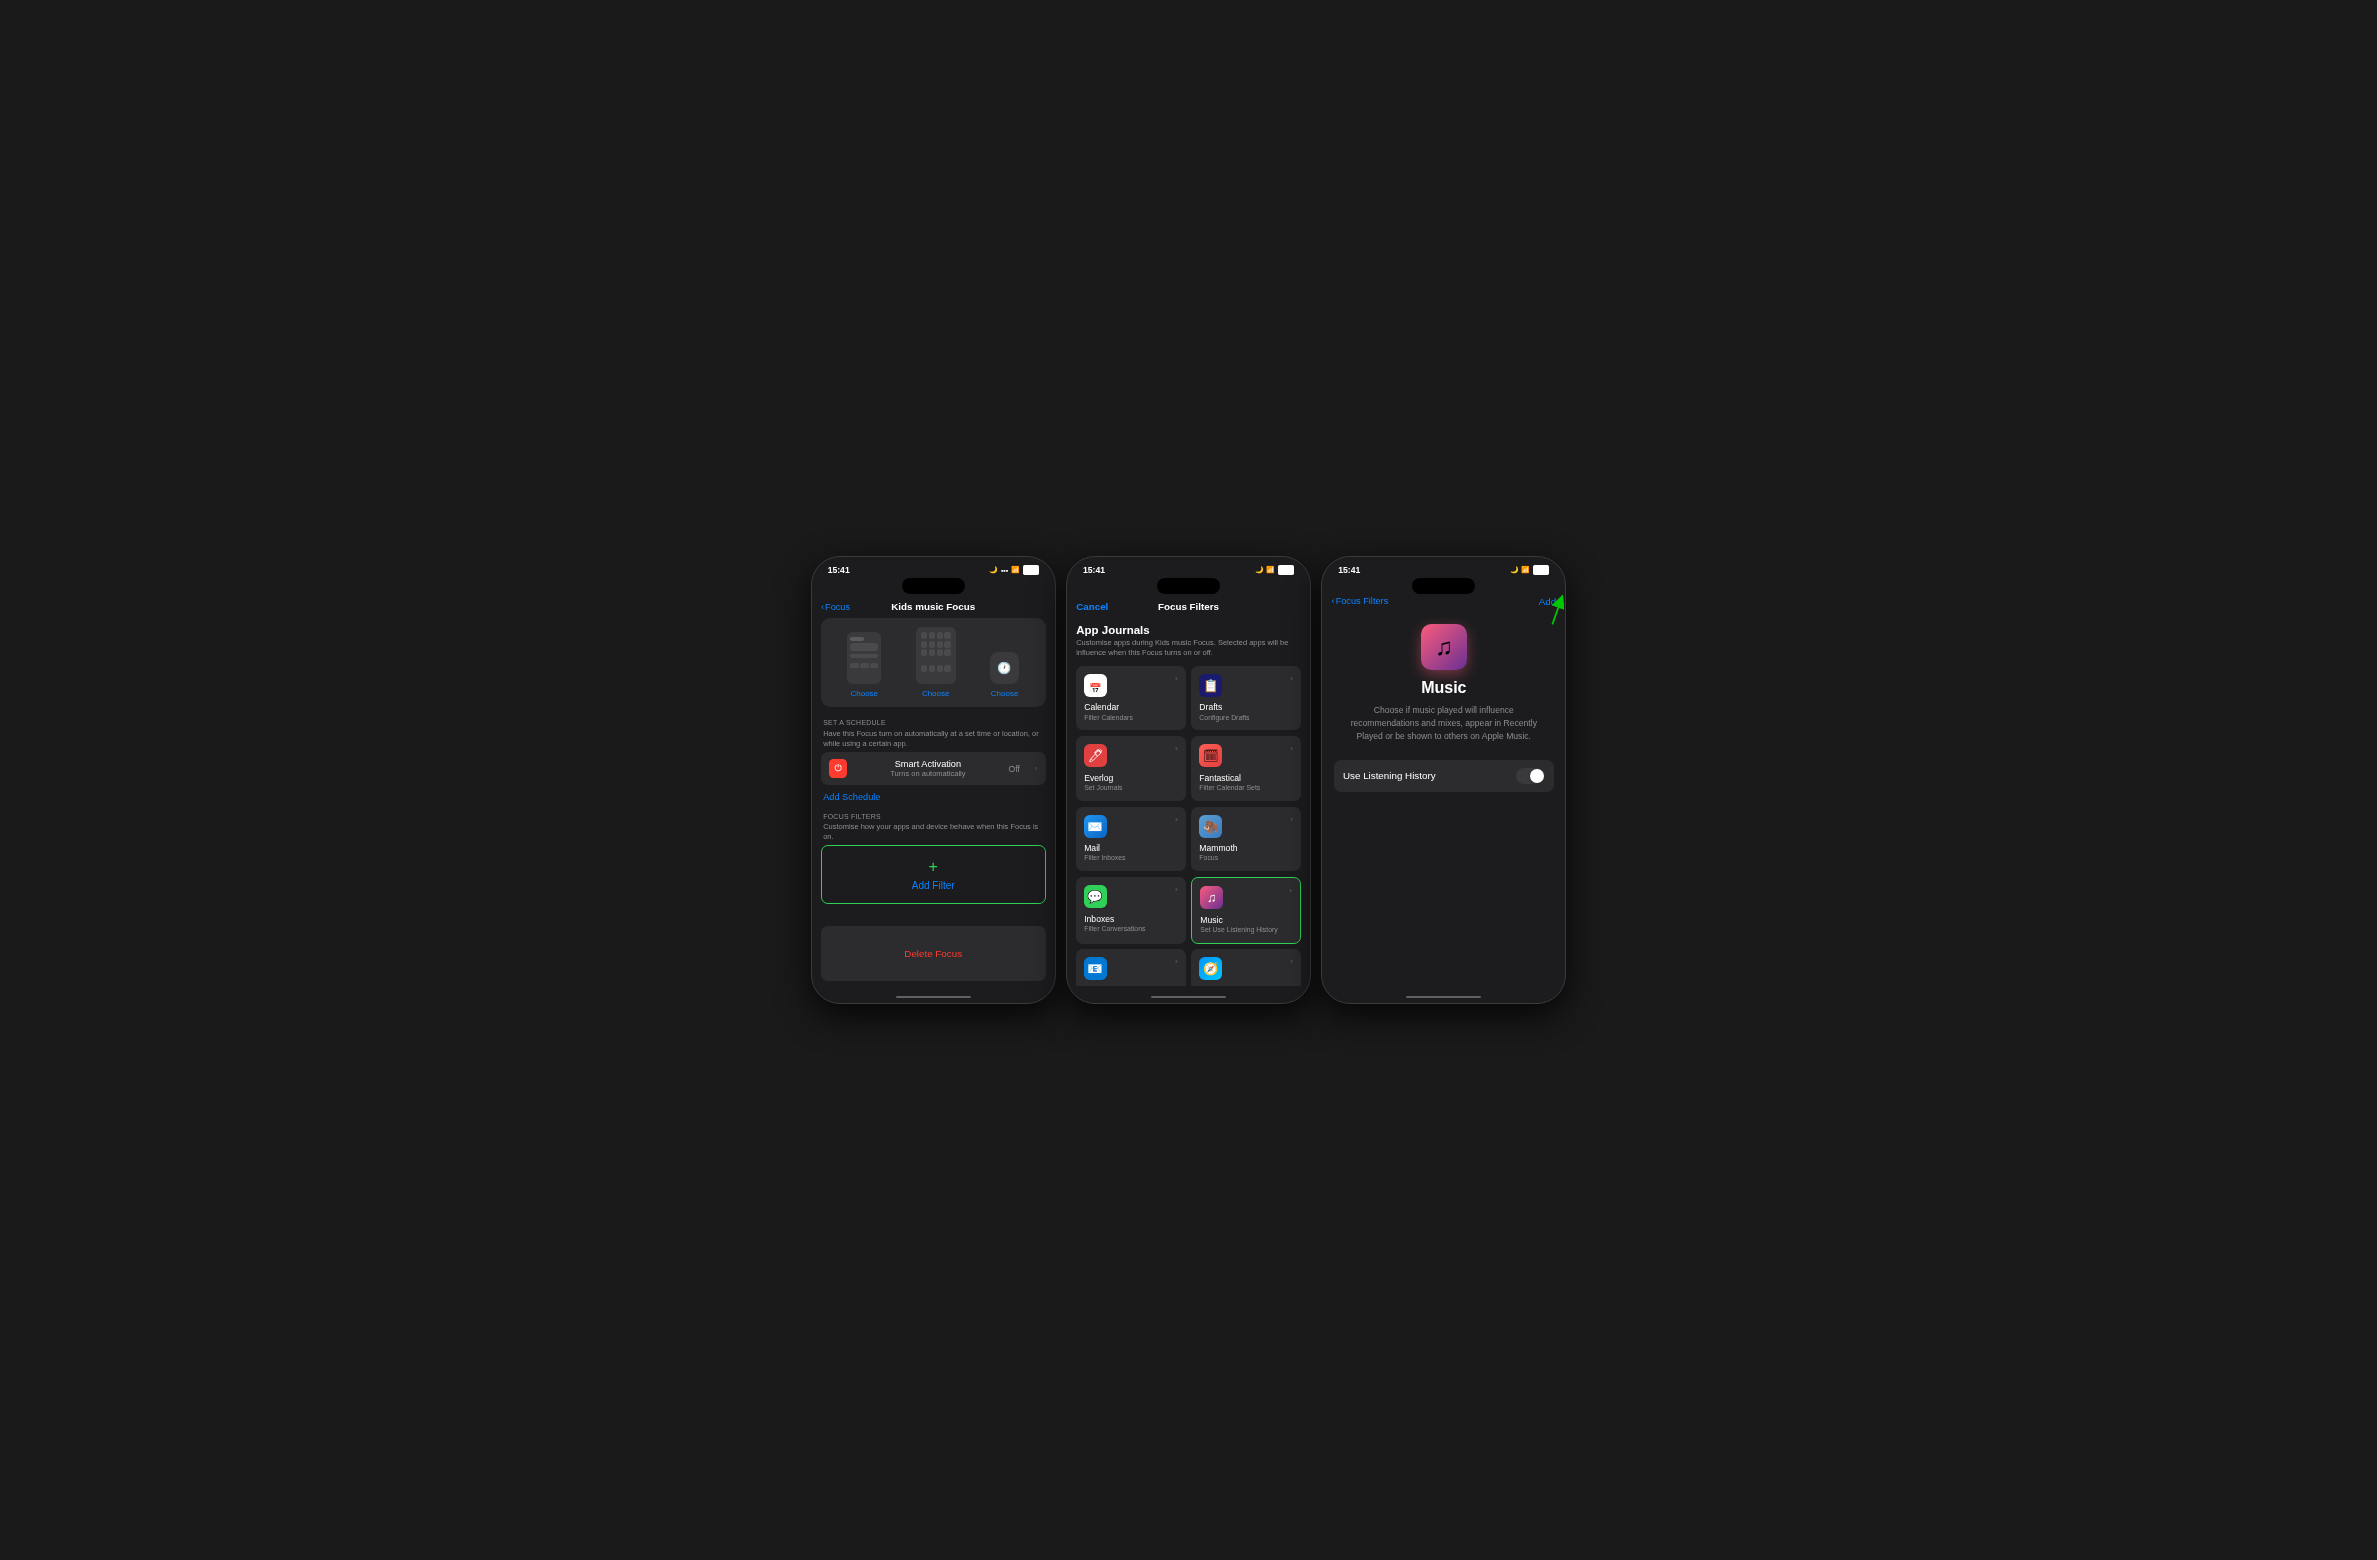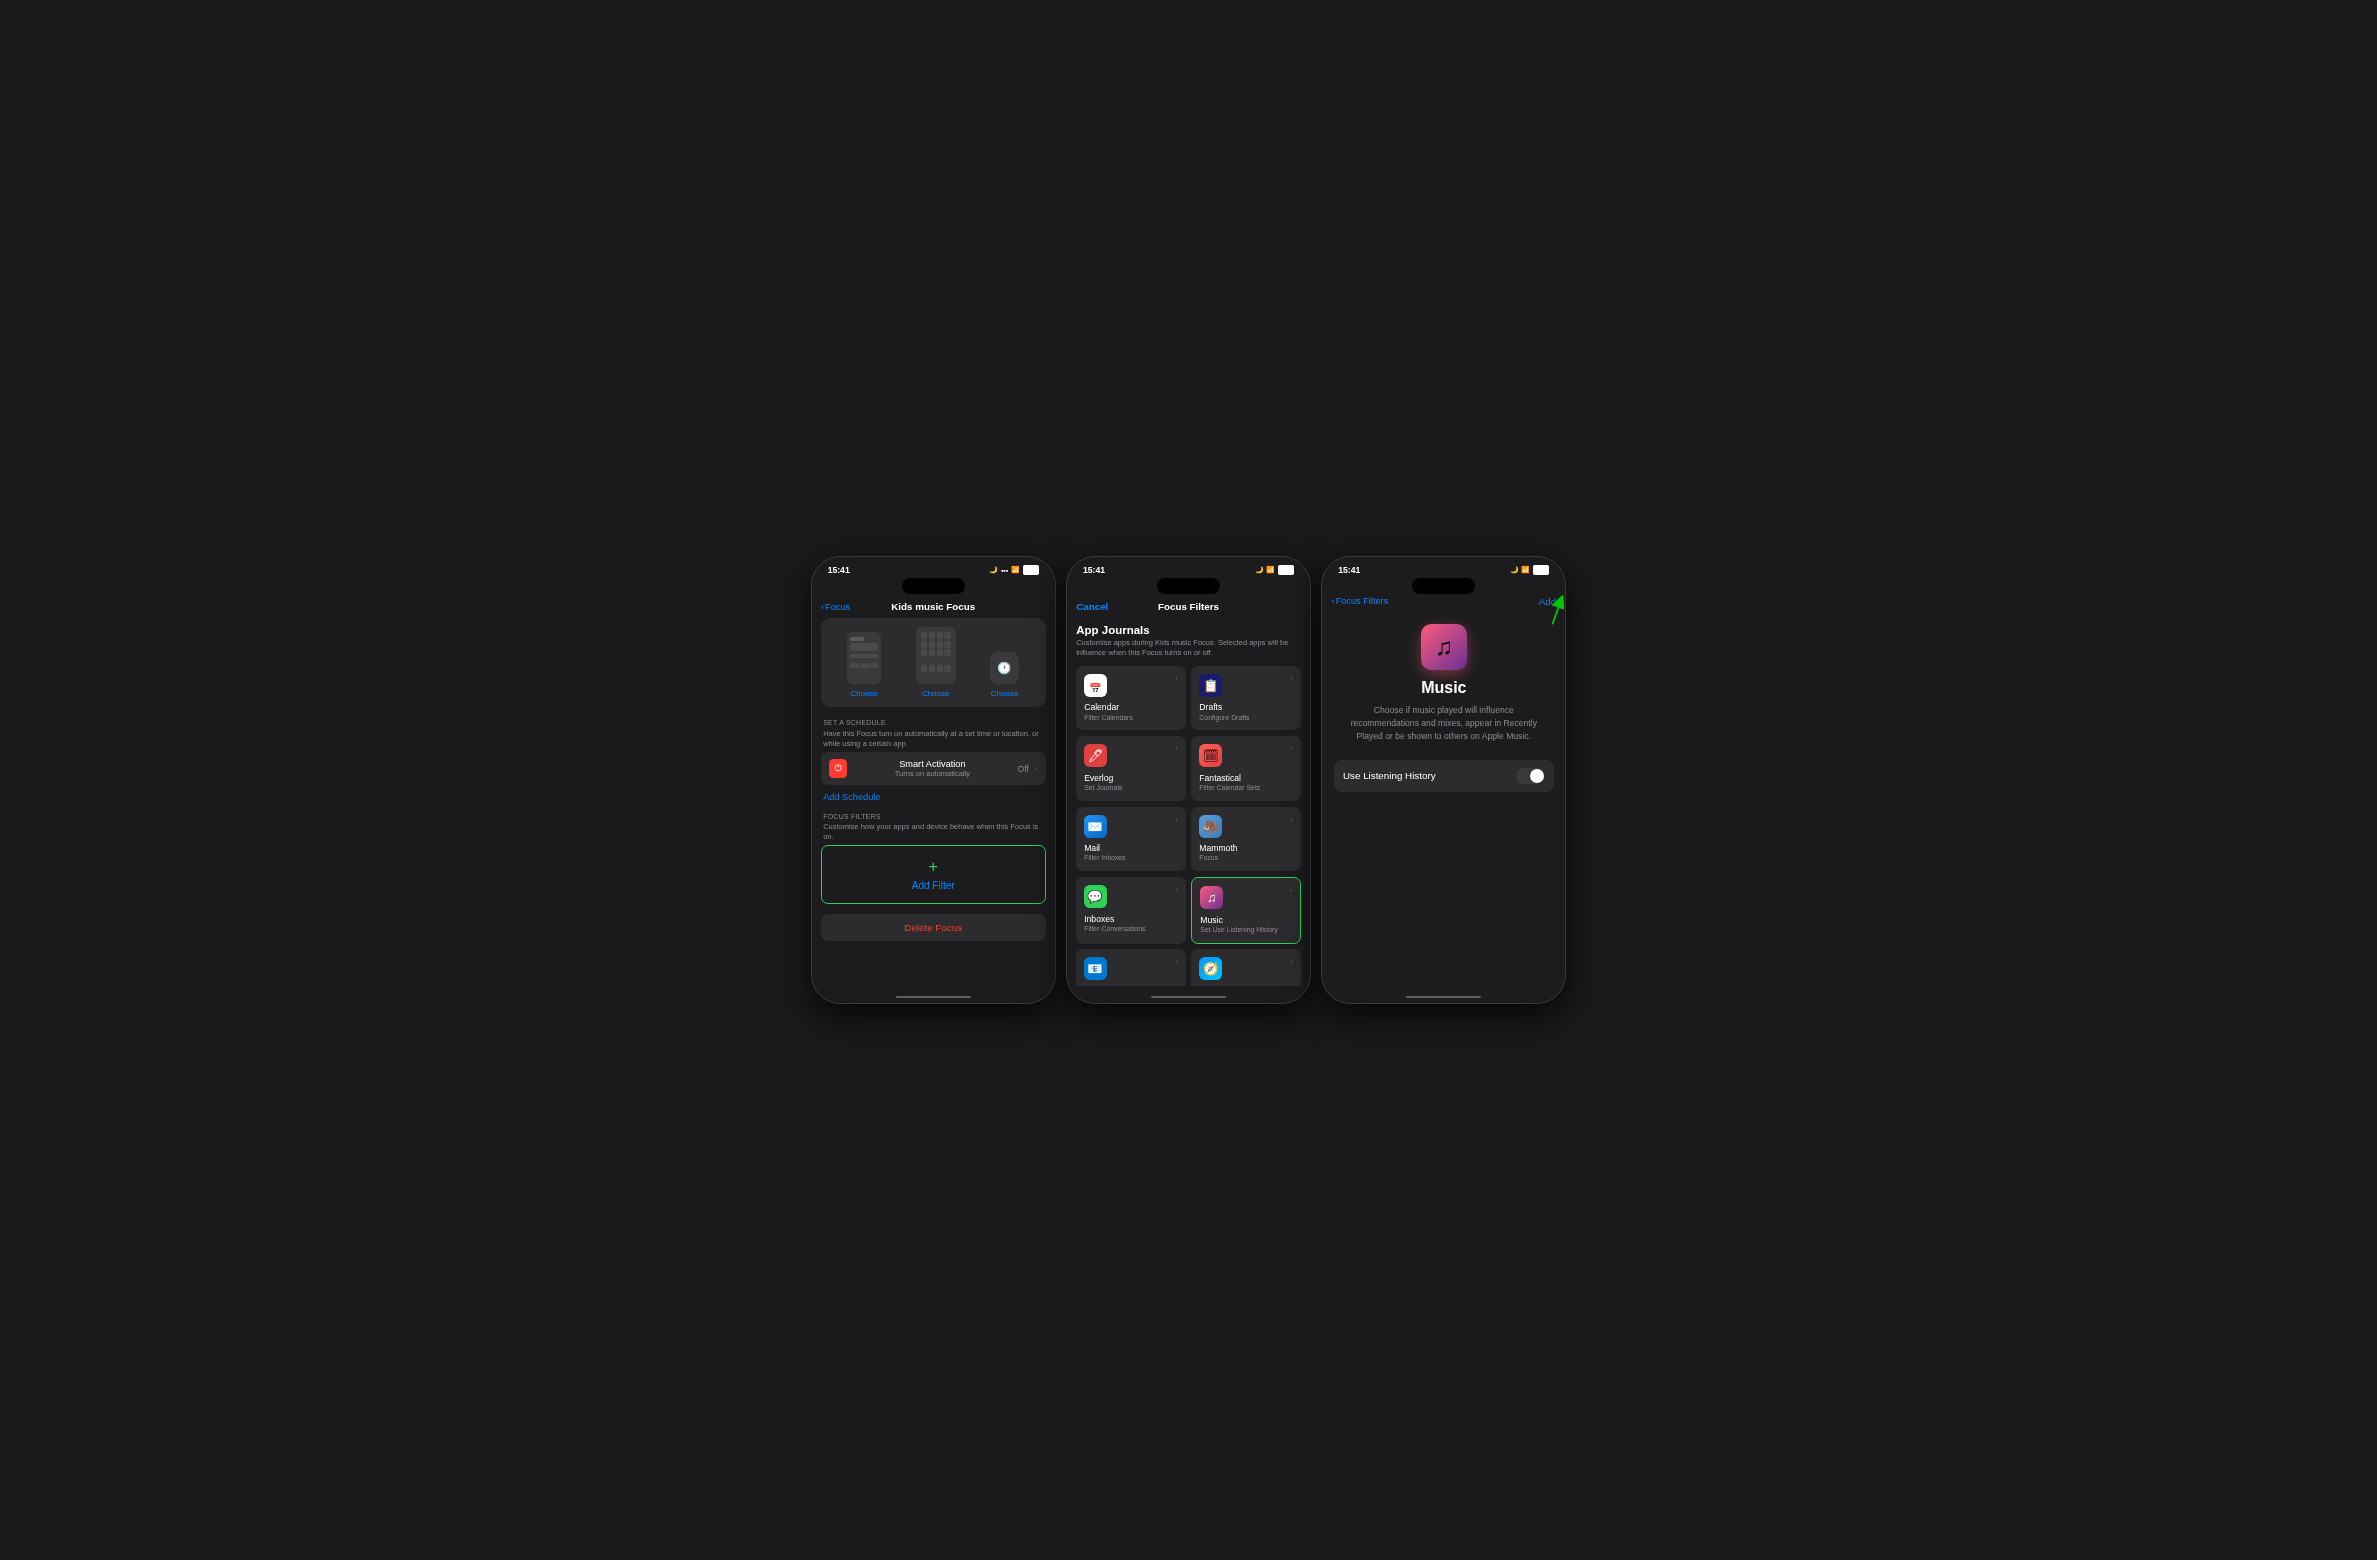--- a/index.html
+++ b/index.html
@@ -210,21 +210,21 @@
       font-weight: 400;
     }
     .settings-row-sub {
       color: #8e8e93;
       font-size: 7.5px;
       margin-top: 0.6px;
     }
     .settings-row-right {
       display: flex;
       align-items: flex-start;
-      gap: 6px;
+      gap: 15px;
       color: #8e8e93;
       font-size: 8.6px;
     }
     .chevron {
       color: #636366;
       font-size: 8px;
     }
     .add-filter-btn {
       background: transparent;
       border: 1.1px solid #30d158;
@@ -243,26 +243,26 @@
       font-size: 16px;
       font-weight: 200;
     }
     .add-filter-label {
       color: #0a84ff;
       font-size: 10px;
     }
     .delete-btn {
       background: #2c2c2e;
       border-radius: 6.9px;
-      padding: 8px;
+      padding: 22px;
       text-align: center;
       color: #ff3b30;
       font-size: 9.8px;
       width: 100%;
-      margin-top: 10px;
+      margin-top: 22px;
     }
     
     .filter-section-title {
       color: #fff;
       font-size: 11.5px;
       font-weight: 700;
       padding: 5.7px 9.2px 2.3px;
     }
     .filter-section-desc {
       color: #8e8e93;

